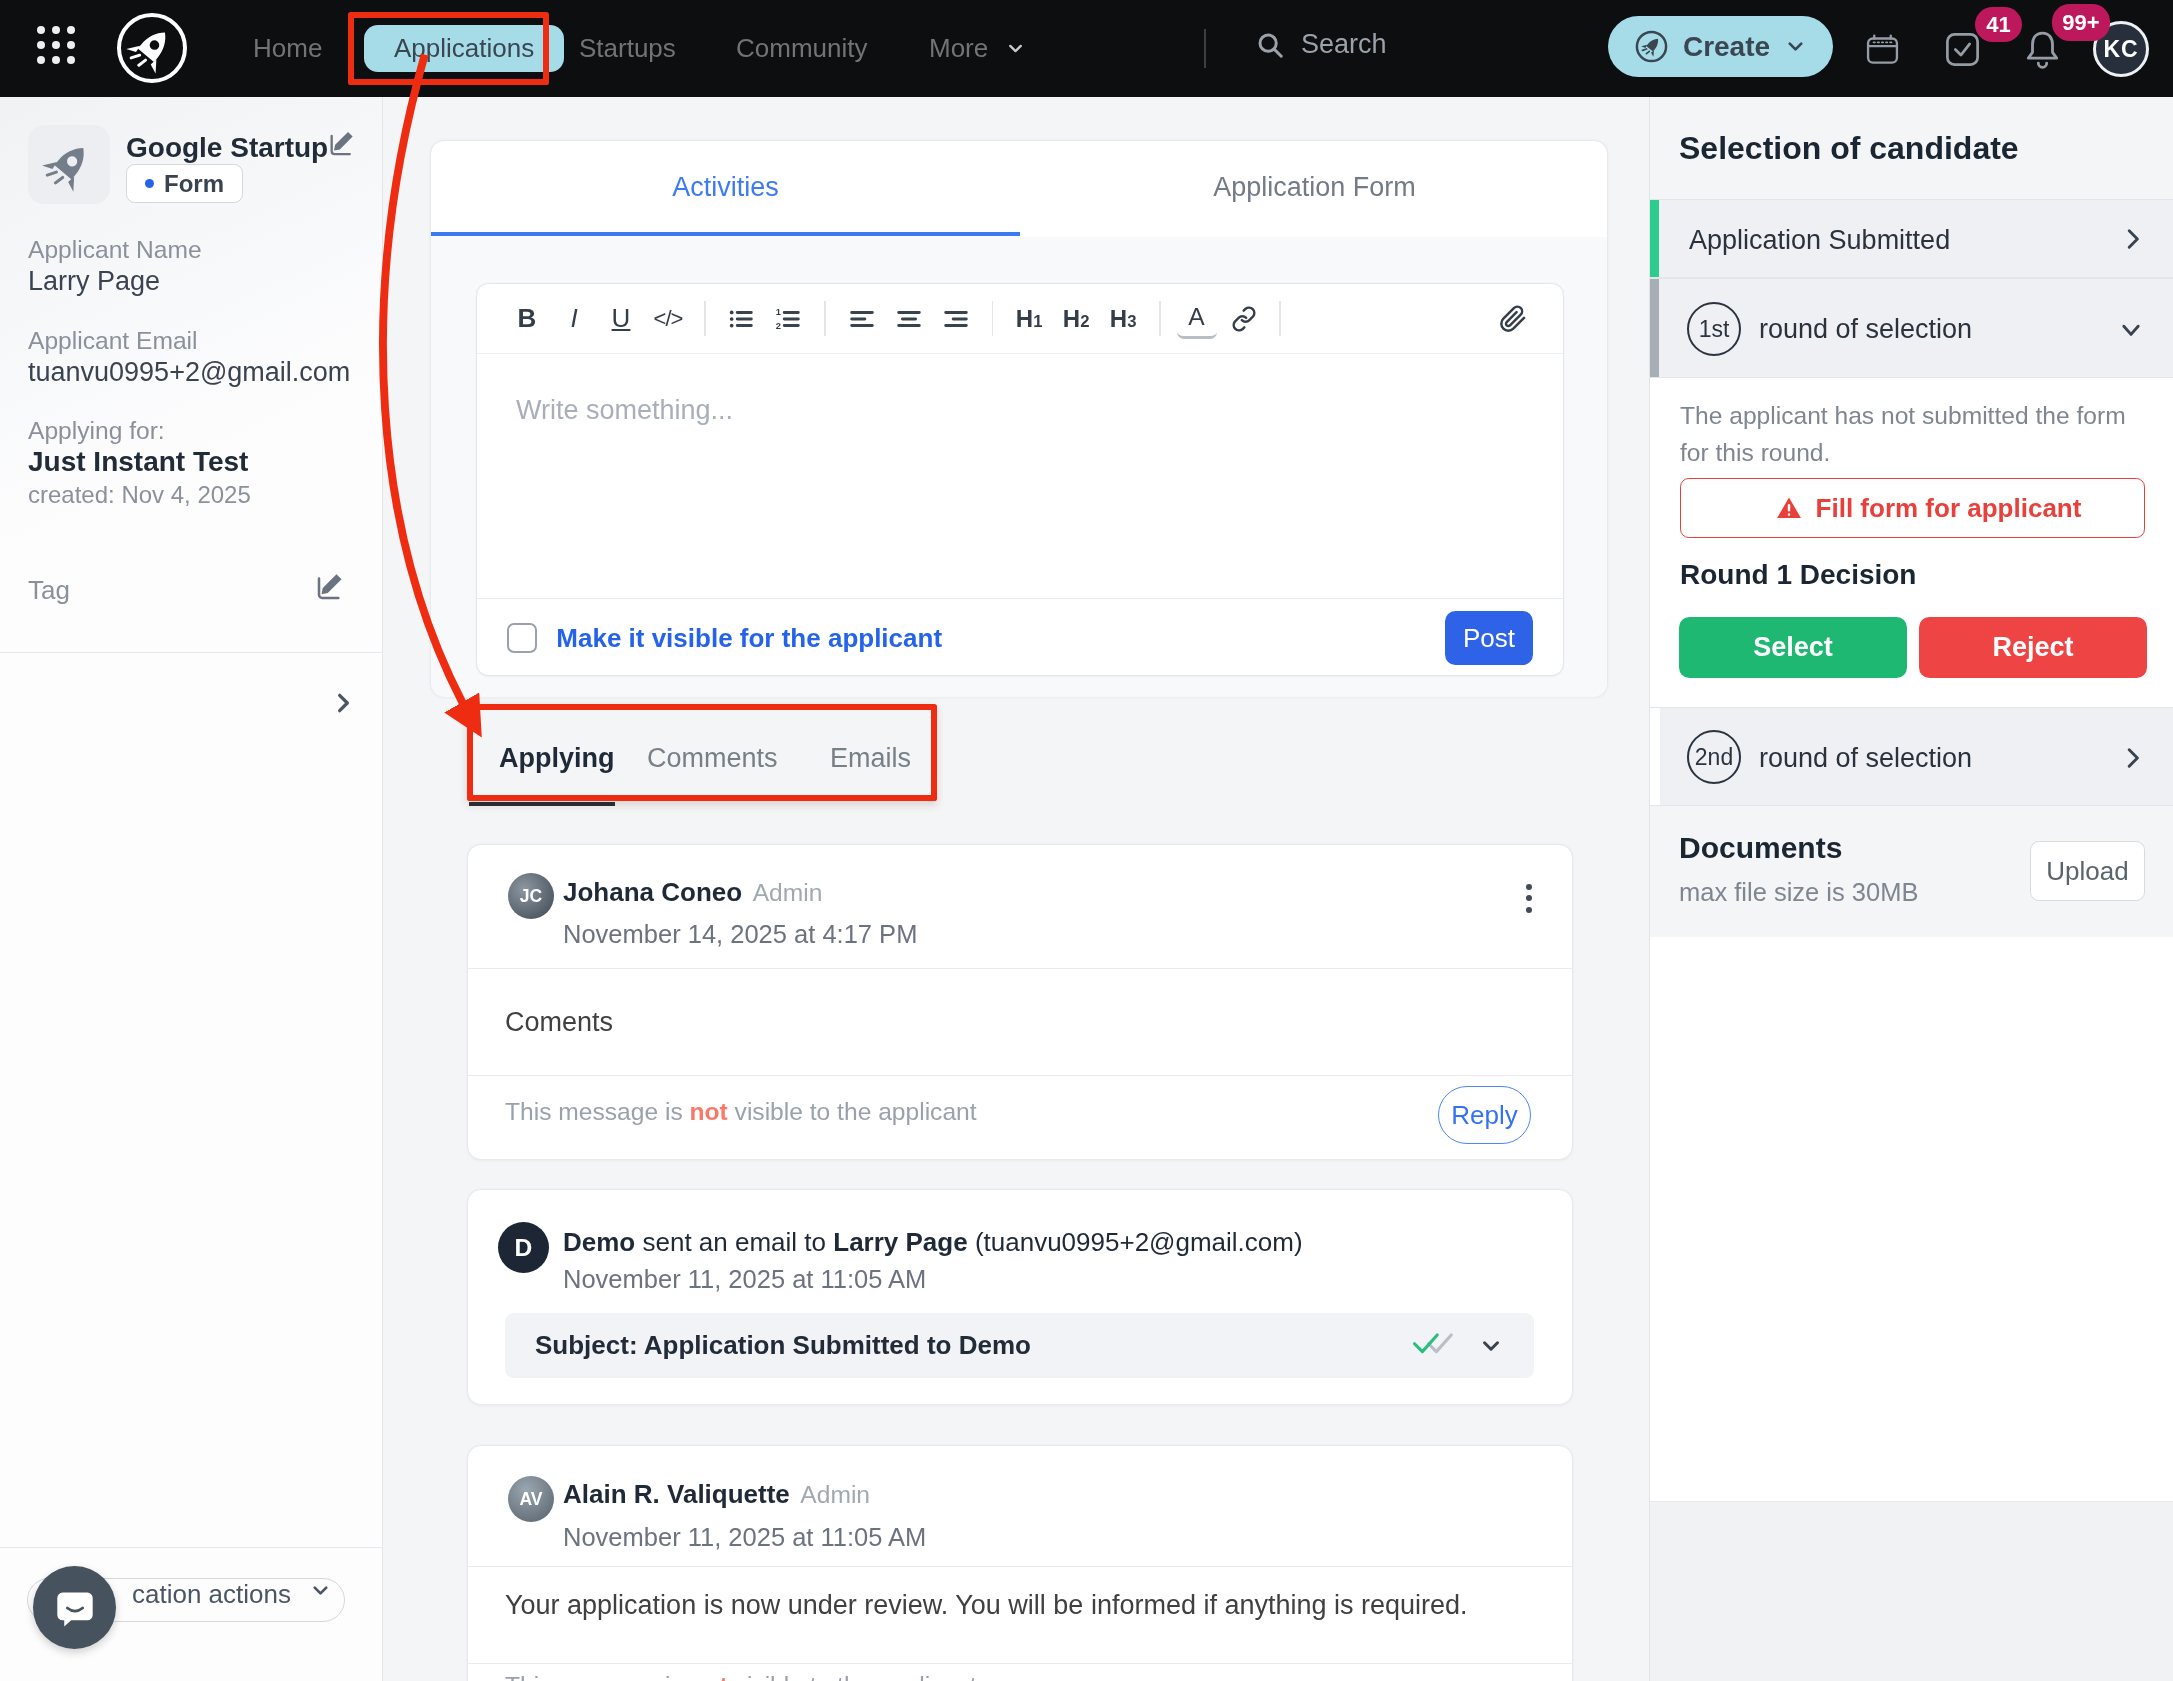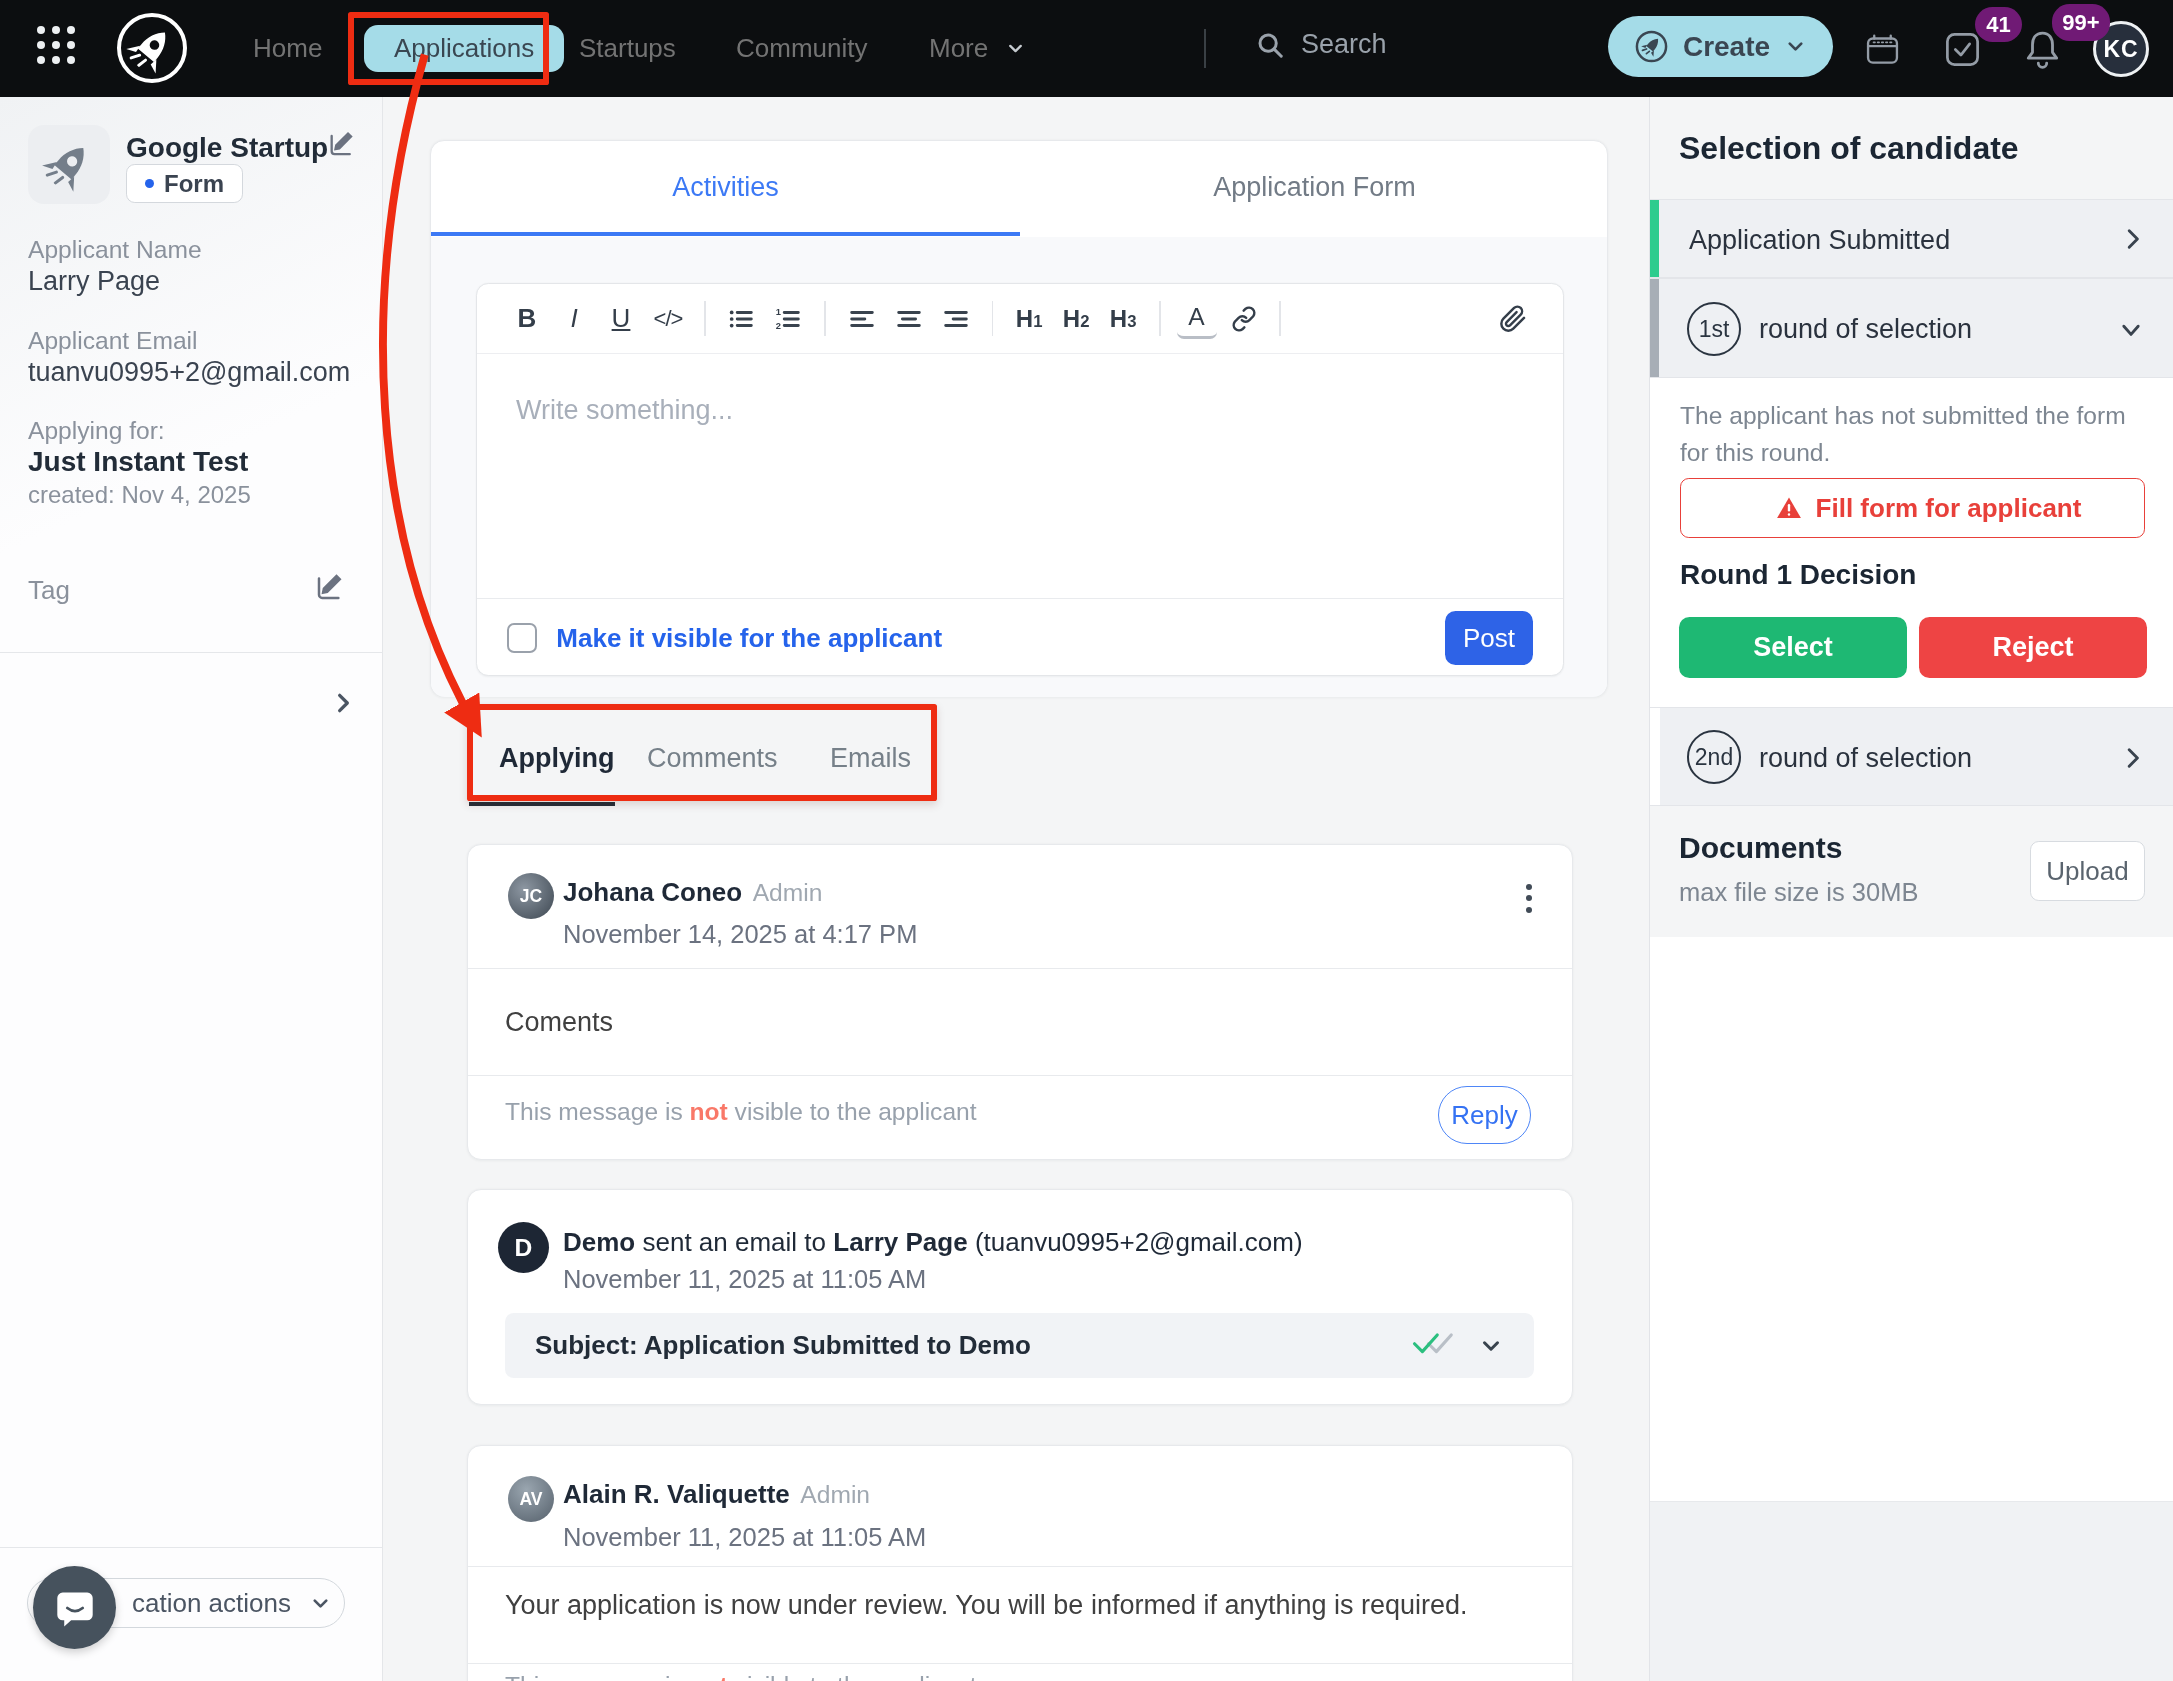--- a/index.html
+++ b/index.html
@@ -17,21 +17,21 @@
   .tb-logo { position:absolute; left:117px; top:13px; width:70px; height:70px; border-radius:50%;
              border:4.4px solid #ffffff; background:#0c0e10; display:flex; align-items:center; justify-content:center; }
   .nav-item { position:absolute; top:33px; cursor:pointer; }
   .apps-pill { position:absolute; left:364px; top:24.6px; height:47px; padding:0 30px; border-radius:14px;
                background:#a5dce8; color:#3a4752; font-size:26px; font-weight:500;
                display:flex; align-items:center; }
   .tb-divider { position:absolute; left:1204px; top:29px; width:1.8px; height:39px; background:#3a4045; }
   .tb-search { position:absolute; left:1255px; top:29px; display:flex; align-items:center; gap:16px; color:#9aa2ab; font-size:27px; }
   .create-pill { position:absolute; left:1608px; top:16px; width:225px; height:61px; border-radius:31px; background:#a5dce8;
                  display:flex; align-items:center; justify-content:center; gap:14px; color:#3a4652; font-size:28px; font-weight:600; }
-  .badge { position:absolute; background:#701a75; color:#fff; font-weight:700; font-size:22px;
+  .badge { position:absolute; background:#be185d; color:#fff; font-weight:700; font-size:22px;
            border-radius:17.6px; display:flex; align-items:center; justify-content:center; z-index:6; }
   .tb-avatar { position:absolute; left:2093px; top:21px; width:56px; height:56px; border-radius:50%;
                background:#272f3c; border:3.5px solid #eef1f3; color:#fff; font-size:23px; font-weight:700;
                display:flex; align-items:center; justify-content:center; letter-spacing:0.9px; }
 
   
   .sidebar { position:absolute; left:0; top:97px; width:383px; height:1585px;
              background:linear-gradient(155deg,#f0f2f4 0%, #fdfdfe 26%); border-right:0.9px solid #e4e6e9; }
   .org-tile { position:absolute; left:28px; top:28px; width:82px; height:79px; border-radius:16px; background:#eceef1;
               display:flex; align-items:center; justify-content:center; }
@@ -41,22 +41,22 @@
                 font-size:24px; font-weight:600; color:#3a4350; }
   .user-badge i { width:9.7px; height:9.7px; border-radius:50%; background:#2563eb; }
   .sb-label { position:absolute; left:28px; font-size:24.6px; color:#8a919c; }
   .sb-value { position:absolute; left:28px; font-size:27px; color:#3a4350; }
   .sb-divider { position:absolute; left:0; width:383px; height:0.9px; background:#e5e7ea; }
   .same-user { position:absolute; left:28px; top:578px; width:263px; font-size:24px; font-weight:600;
                color:#6f7781; letter-spacing:0.4px; line-height:35px; }
   .chat-fab { position:absolute; left:33px; top:1469px; width:83px; height:83px; border-radius:50%;
               background:#46525d; display:flex; align-items:center; justify-content:center; z-index:4;
               box-shadow:0 3.5px 8.8px rgba(0,0,0,.18); }
-  .actions-pill { position:absolute; left:27px; top:1481px; width:318px; height:50px; border-radius:29px;
-                  border:1.8px solid #d3d8dd; background:#fdfdfe; display:flex; align-items:center;
+  .actions-pill { position:absolute; left:27px; top:1481px; width:318px; height:44px; border-radius:29px;
+                  border:1.8px solid #d3d8dd; background:#fdfdfe; display:flex; 
                   padding-left:104px; gap:17.6px; font-size:26px; color:#4b5563; }
 
   
   .mainbg { position:absolute; left:383px; top:97px; width:1267px; height:1585px; background:#f4f5f6; }
   .card { background:#fff; border:0.9px solid #e7e9ec; border-radius:14px; box-shadow:0 0.9px 2.6px rgba(20,30,40,.05); }
   .card1 { position:absolute; left:430px; top:140px; width:1178px; height:557px; }
   .tab-act { position:absolute; left:0; top:0; width:589px; height:93px; display:flex; align-items:center; justify-content:center;
              color:#3c79f5; font-size:27px; font-weight:500; }
   .tab-form { position:absolute; left:589px; top:0; width:589px; height:93px; display:flex; align-items:center; justify-content:center;
              color:#727b86; font-size:27px; }

